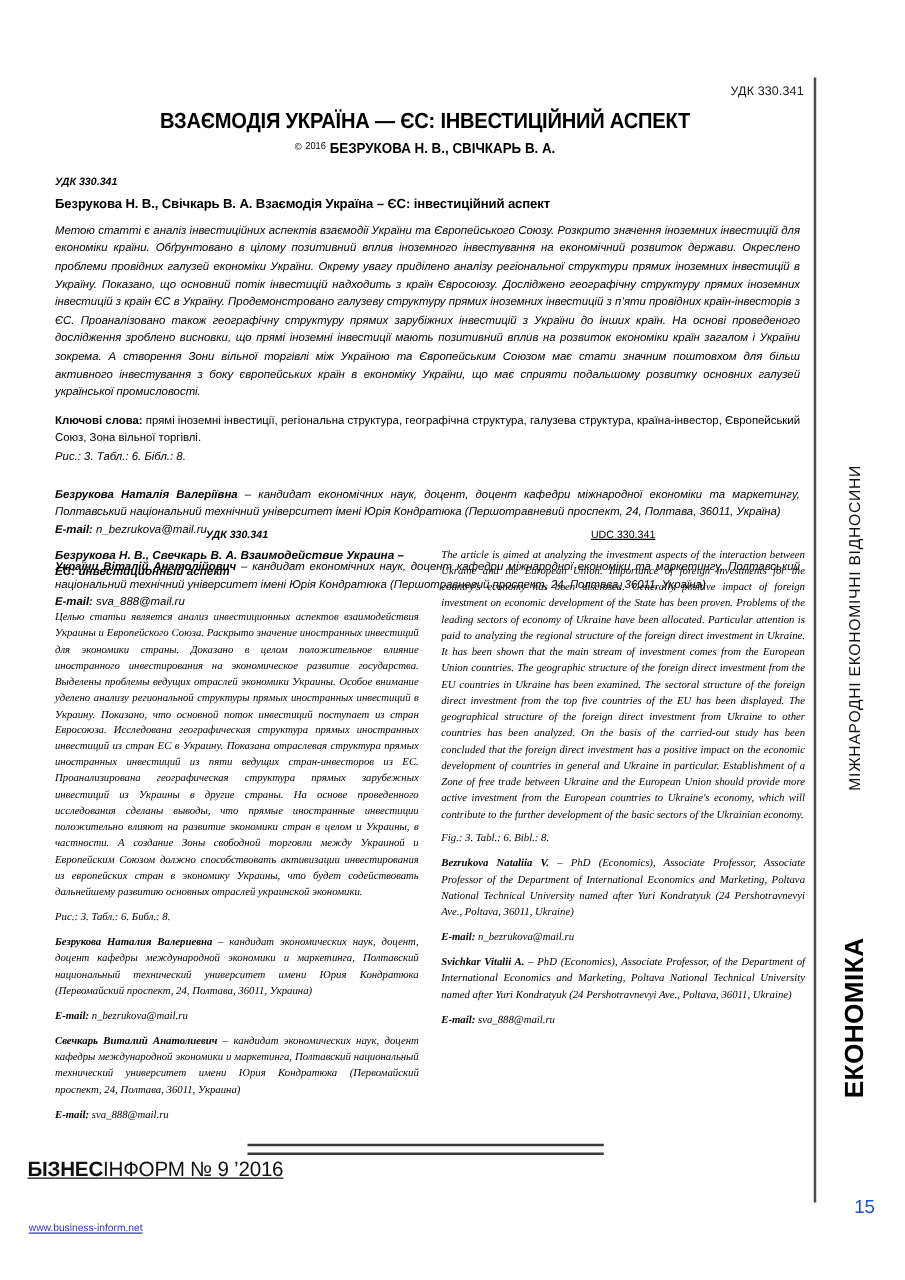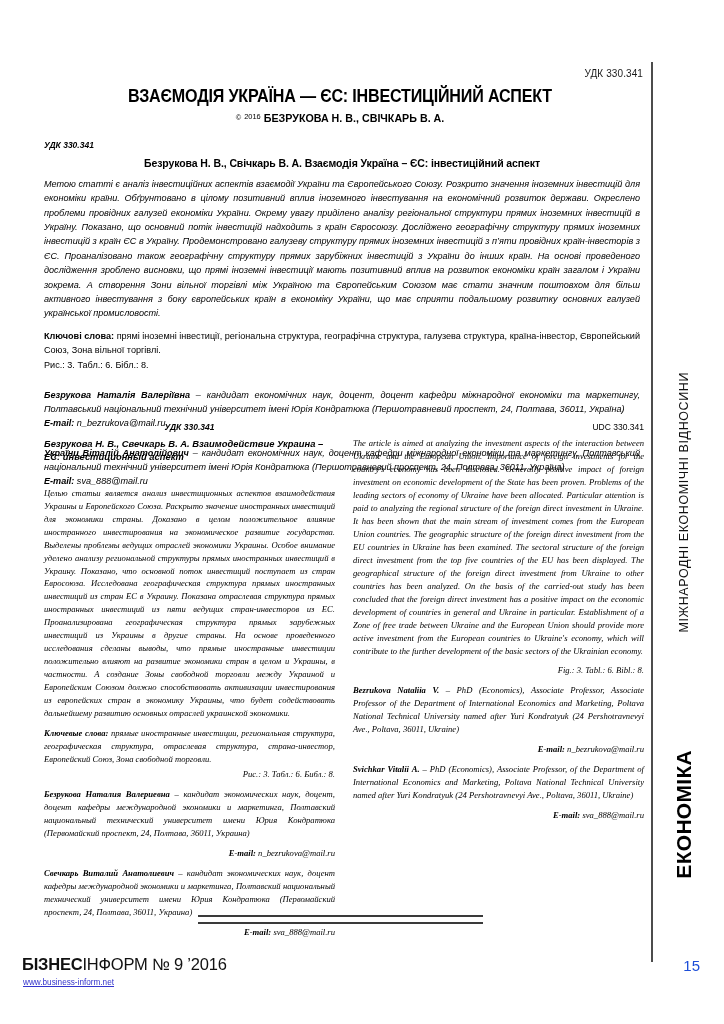--- a/index.html
+++ b/index.html
@@ -92,21 +92,20 @@
     left: 44px;
     width: 596px;
   }
   .udk-small {
     font-size: 8.5px;
     font-style: italic;
     font-weight: 700;
     margin-bottom: 7px;
   }
   .ua-heading {
-    text-align: center;
     font-size: 10.5px;
     font-weight: 700;
     margin-bottom: 8px;
     letter-spacing: -0.1px;
   }
   .ua-abstract {
     font-size: 9.1px;
     font-style: italic;
     line-height: 1.58;
     text-align: justify;
@@ -116,20 +115,21 @@
     font-size: 9.1px;
     line-height: 1.58;
     text-align: justify;
     margin: 0 0 1px 0;
   }
   .ua-keywords b, .ua-counts b {
     font-weight: 700;
   }
   .ua-counts {
     font-size: 9.1px;
+    font-style: italic;
     line-height: 1.58;
     margin: 0 0 9px 0;
   }
   .author-para {
     font-size: 9.1px;
     font-style: italic;
     line-height: 1.58;
     text-align: justify;
     margin: 15px 0 0 0;
   }
@@ -157,21 +157,21 @@
   .col-udk {
     text-align: center;
     font-size: 8.5px;
     font-style: italic;
     font-weight: 700;
     margin-bottom: 5px;
   }
   .col-udk.en {
     font-style: normal;
     font-weight: 400;
-    text-align: right;
+    text-decoration: underline;
   }
   .col-heading {
     font-size: 9.4px;
     font-weight: 700;
     font-style: italic;
     line-height: 1.42;
     margin-bottom: 23px;
   }
   .col-heading.en {
     font-style: italic;
@@ -179,21 +179,21 @@
   .col p {
     font-size: 8.6px;
     line-height: 1.51;
     text-align: justify;
     font-style: italic;
     margin: 0 0 7px 0;
     font-family: Liberation Serif, serif;
   }
   .col p.tight { margin-bottom: 2px; }
   .col p b { font-weight: 700; }
-  .col p.nojust { text-align: right; }
+  .col p.nojust { text-align: left; }
 
   
   .ornament {
     position: absolute;
     left: 198px;
     top: 915px;
     width: 285px;
     height: 5px;
     border-top: 2px solid #3a3a3a;
     border-bottom: 2px solid #3a3a3a;
@@ -229,25 +229,26 @@
     font-size: 21px;
     font-weight: 700;
     color: #000;
     letter-spacing: 0.3px;
   }
 
   
   .footer-journal {
     position: absolute;
     left: 22px;
-    top: 955px;
+    top: 927px;
     font-size: 16.5px;
     font-weight: 400;
     letter-spacing: -0.2px;
     color: #111;
+    text-decoration: underline;
   }
   .footer-journal b { font-weight: 700; }
   .footer-page {
     position: absolute;
     right: 24px;
     top: 957px;
     font-size: 15px;
     color: #1d4ed8;
   }
   .footer-url {
@@ -287,21 +288,20 @@
     <p class="author-para"><b>України Віталій Анатолійович</b><span> – кандидат економічних наук, доцент кафедри міжнародної економіки та маркетингу, Полтавський національний технічний університет імені Юрія Кондратюка (Першотравневий проспект, 24, Полтава, 36011, Україна)</span></p>
     <p class="email-line"><b>E-mail:</b> <span>sva_888@mail.ru</span></p>
   </div>
 
   <div class="cols">
 
     <div class="col">
       <div class="col-udk">УДК 330.341</div>
       <div class="col-heading">Безрукова Н. В., Свечкарь В. А. Взаимодействие Украина – ЕС: инвестиционный аспект</div>
       <p>Целью статьи является анализ инвестиционных аспектов взаимодействия Украины и Европейского Союза. Раскрыто значение иностранных инвестиций для экономики страны. Доказано в целом положительное влияние иностранного инвестирования на экономическое развитие государства. Выделены проблемы ведущих отраслей экономики Украины. Особое внимание уделено анализу региональной структуры прямых иностранных инвестиций в Украину. Показано, что основной поток инвестиций поступает из стран Евросоюза. Исследована географическая структура прямых иностранных инвестиций из стран ЕС в Украину. Показана отраслевая структура прямых иностранных инвестиций из пяти ведущих стран-инвесторов из ЕС. Проанализирована географическая структура прямых зарубежных инвестиций из Украины в другие страны. На основе проведенного исследования сделаны выводы, что прямые иностранные инвестиции положительно влияют на развитие экономики стран в целом и Украины, в частности. А создание Зоны свободной торговли между Украиной и Европейским Союзом должно способствовать активизации инвестирования из европейских стран в экономику Украины, что будет содействовать дальнейшему развитию основных отраслей украинской экономики.</p>
-      <p class="tight"><b>Ключевые слова:</b> <span>прямые иностранные инвестиции, региональная структура, географическая структура, отраслевая структура, страна-инвестор, Европейский Союз, Зона свободной торговли.</span></p>
       <p class="nojust">Рис.: 3. Табл.: 6. Библ.: 8.</p>
       <p><b>Безрукова Наталия Валериевна</b><span> – кандидат экономических наук, доцент, доцент кафедры международной экономики и маркетинга, Полтавский национальный технический университет имени Юрия Кондратюка (Первомайский проспект, 24, Полтава, 36011, Украина)</span></p>
       <p class="nojust"><b>E-mail:</b> <span>n_bezrukova@mail.ru</span></p>
       <p><b>Свечкарь Виталий Анатолиевич</b><span> – кандидат экономических наук, доцент кафедры международной экономики и маркетинга, Полтавский национальный технический университет имени Юрия Кондратюка (Первомайский проспект, 24, Полтава, 36011, Украина)</span></p>
       <p class="nojust"><b>E-mail:</b> <span>sva_888@mail.ru</span></p>
     </div>
 
     <div class="col">
       <div class="col-udk en">UDC 330.341</div>
       <p>The article is aimed at analyzing the investment aspects of the interaction between Ukraine and the European Union. Importance of foreign investments for the country’s economy has been disclosed. Generally positive impact of foreign investment on economic development of the State has been proven. Problems of the leading sectors of economy of Ukraine have been allocated. Particular attention is paid to analyzing the regional structure of the foreign direct investment in Ukraine. It has been shown that the main stream of investment comes from the European Union countries. The geographic structure of the foreign direct investment from the EU countries in Ukraine has been examined. The sectoral structure of the foreign direct investment from the top five countries of the EU has been displayed. The geographical structure of the foreign direct investment from Ukraine to other countries has been analyzed. On the basis of the carried-out study has been concluded that the foreign direct investment has a positive impact on the economic development of countries in general and Ukraine in particular. Establishment of a Zone of free trade between Ukraine and the European Union should provide more active investment from the European countries to Ukraine's economy, which will contribute to the further development of the basic sectors of the Ukrainian economy.</p>

